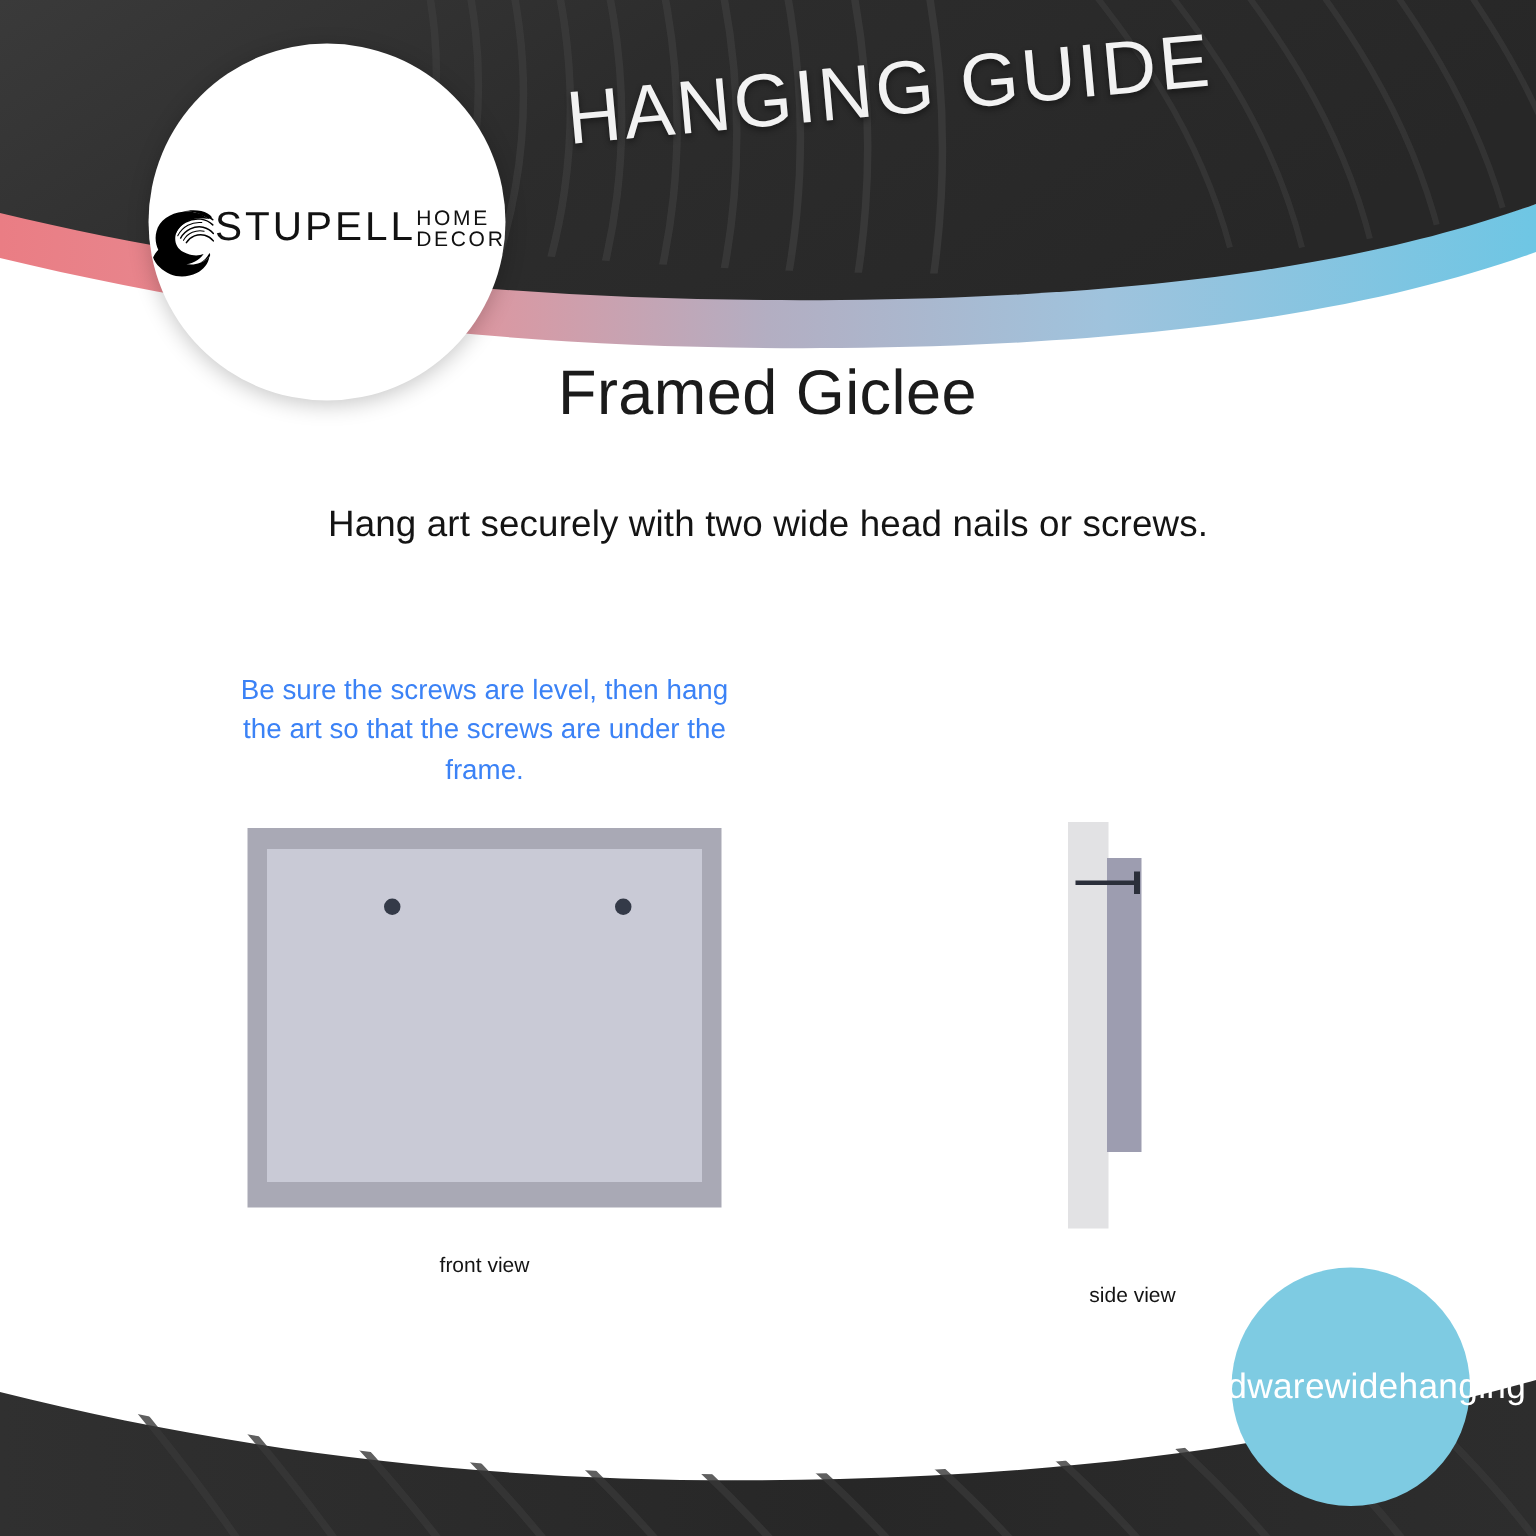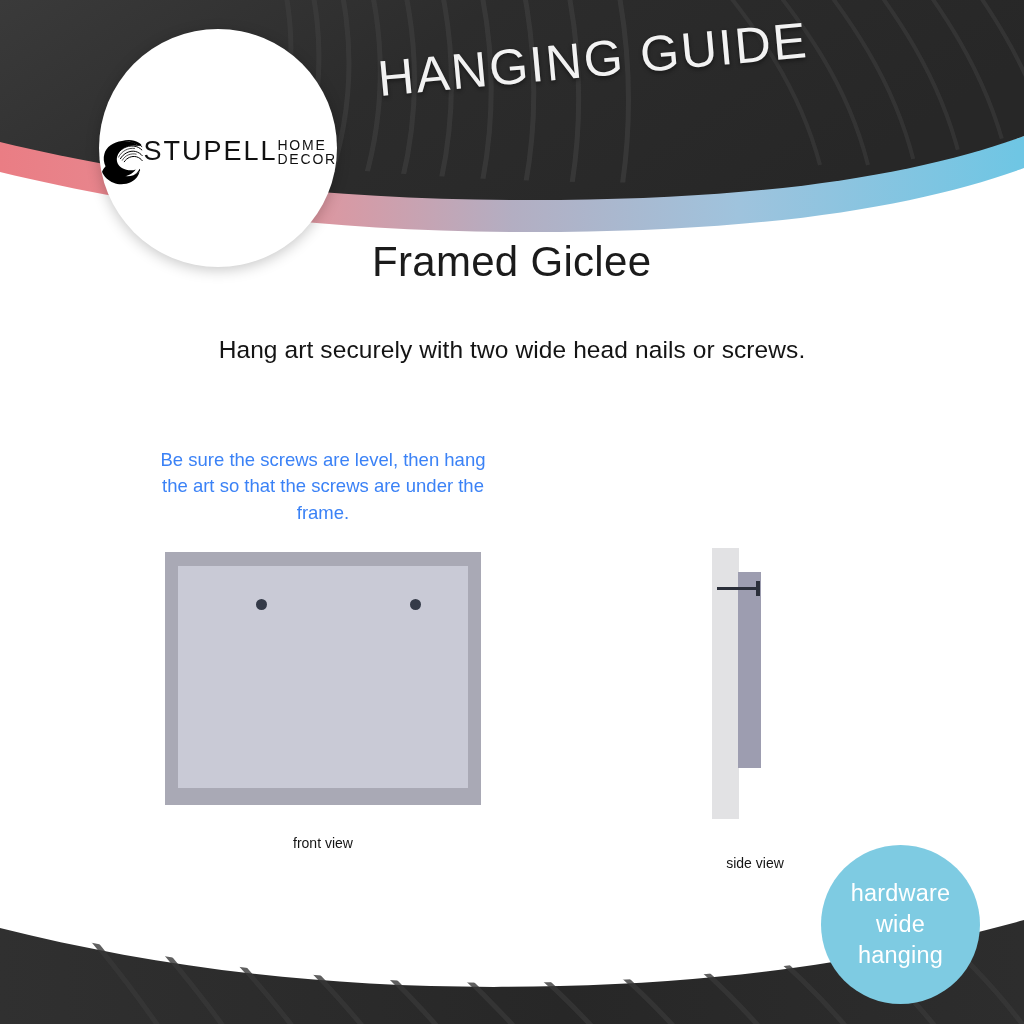--- a/index.html
+++ b/index.html
@@ -211,21 +211,21 @@
   
   #hardware-badge {
     position: absolute;
     left: 821px;
     top: 845px;
     width: 159px;
     height: 159px;
     border-radius: 50%;
     background: #7ecbe2;
     display: flex;
-    flex-direction: column;
+    flex-direction: row;
     align-items: center;
     justify-content: center;
     z-index: 7;
   }
   #hardware-badge div {
     color: #ffffff;
     font-size: 23.5px;
     line-height: 1.32;
     text-align: center;
     letter-spacing: 0.2px;

